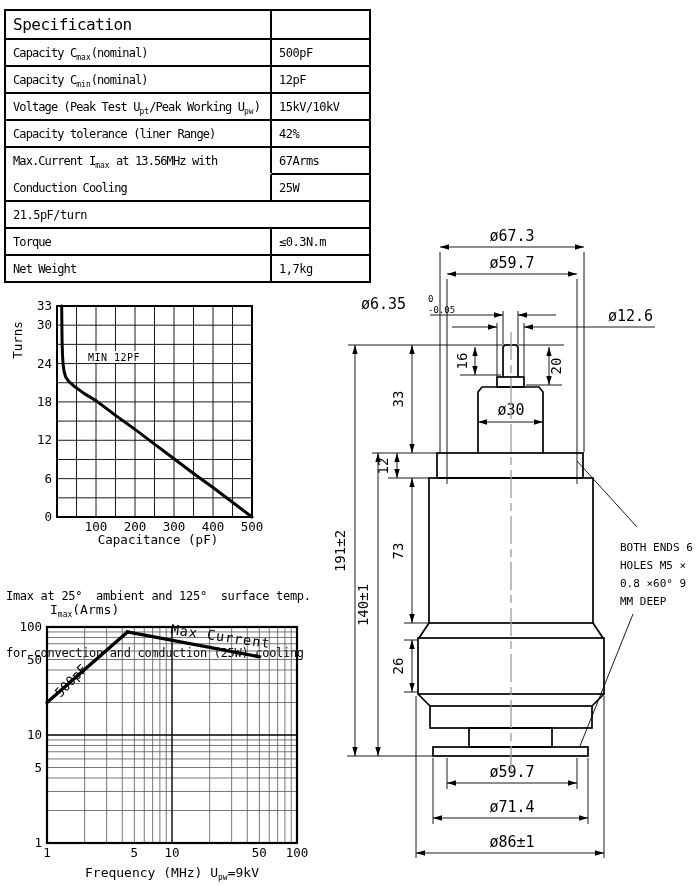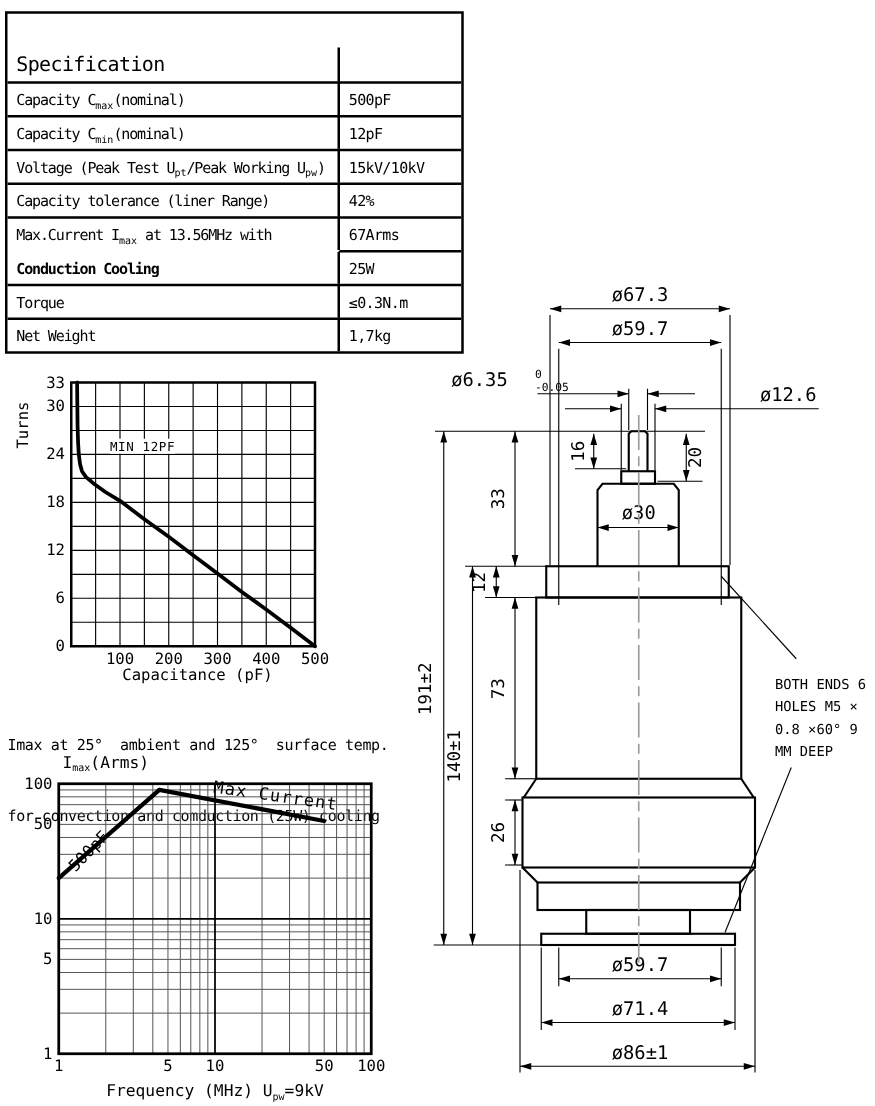--- a/index.html
+++ b/index.html
@@ -1,29 +1,29 @@
 <!DOCTYPE html>
 <html><head>
 <meta charset="utf-8">
 <style>
   html,body{margin:0;padding:0;background:#fff;}
   .page{position:relative;width:700px;height:885px;background:#ffffff;overflow:hidden;
         font-family:"DejaVu Sans Mono","Liberation Mono",monospace;color:#000;}
   
   .spec{position:absolute;left:4px;top:9px;width:367px;border:2px solid #000;box-sizing:border-box;background:#fff;}
-  .spec .hdr{display:flex;height:27px;margin-top:27px;}
+  .spec .hdr{display:flex;height:27px;}
   .spec .hdr .l{width:266px;border-right:2px solid #000;box-sizing:border-box;
                 font-size:16px;letter-spacing:-0.5px;padding:4px 0 0 7px;}
   .spec .hdr .r{flex:1;}
   .spec .row{display:flex;align-items:flex-end;}
   .spec .row .l{width:266px;border-right:2px solid #000;border-top:2px solid #000;box-sizing:border-box;
                 font-size:12px;letter-spacing:-0.9px;padding:6px 0 0 7px;height:27px;white-space:nowrap;overflow:hidden;}
   .spec .row .r{flex:1;border-top:2px solid #000;box-sizing:border-box;
                 font-size:12px;letter-spacing:-0.5px;padding:6px 0 0 7px;height:27px;white-space:nowrap;}
-  .spec .row.grp-end .l{border-top-color:transparent;font-weight:bold;}
+  .spec .row.grp-end .l{border-top-color:transparent;}
   .sb{font-size:8px;letter-spacing:0;position:relative;top:3px;}
   
   .caption{position:absolute;left:6px;top:549px;font-size:12px;line-height:19px;white-space:pre;letter-spacing:-0.3px;}
   
   .ch1{position:absolute;left:0;top:292px;}
   .ch2{position:absolute;left:0;top:598px;}
   .dwg{position:absolute;left:330px;top:225px;}
   svg text{fill:#000;}
 </style>
 </head>
@@ -55,20 +55,21 @@
         </div>
         <div class="row">
           <div class="l"><span>Max.Current I</span><span class="sb">max</span><span> at 13.56MHz with</span></div>
           <div class="r">67Arms</div>
         </div>
         <div class="row grp-end">
           <div class="l"><span>Conduction Cooling</span></div>
           <div class="r">25W</div>
         </div>
         <div class="row">
+          <div class="r">21.5pF/turn</div>
         </div>
         <div class="row">
           <div class="l"><span>Torque</span></div>
           <div class="r">≤0.3N.m</div>
         </div>
         <div class="row">
           <div class="l"><span>Net Weight</span></div>
           <div class="r">1,7kg</div>
         </div>
       </div>

